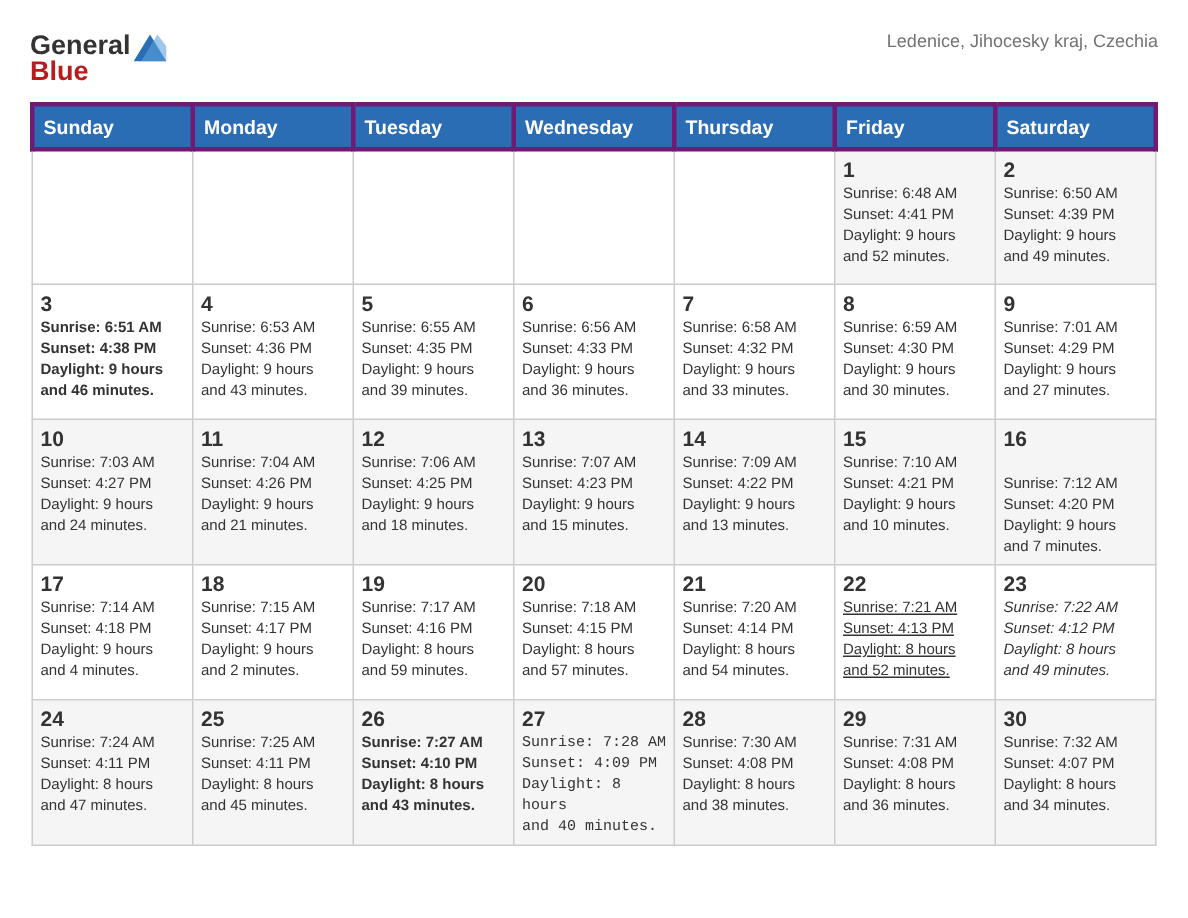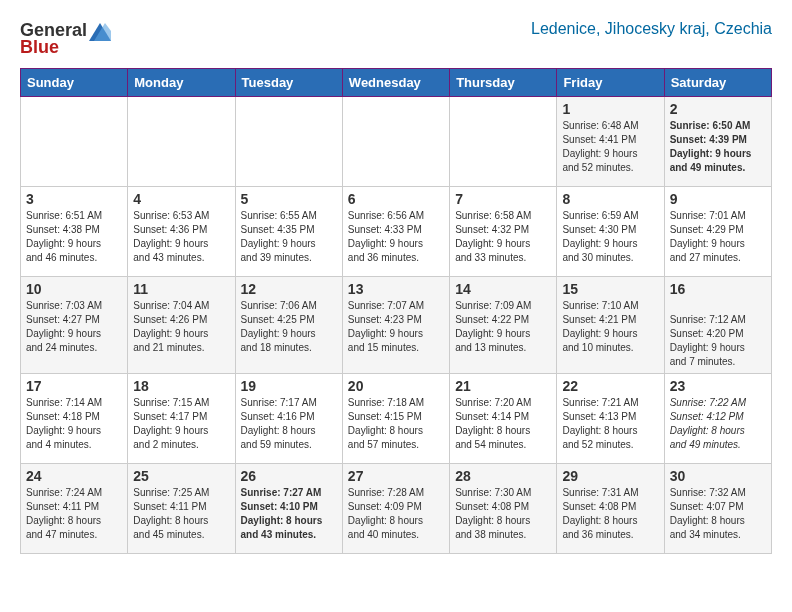--- a/index.html
+++ b/index.html
@@ -27,36 +27,36 @@
     }
     .title-section {
       text-align: right;
     }
     .calendar-title {
       font-size: 36px;
       font-weight: bold;
       color: #333;
     }
     .calendar-subtitle {
-      font-size: 16px;
-      color: #0369a1;
+      font-size: 12px;
+      color: #737373;
     }
     table {
       width: 100%;
       border-collapse: collapse;
       table-layout: fixed;
     }
     thead tr th {
       background-color: #2a6db5;
       color: #fff;
       text-align: left;
       padding: 6px 6px;
       font-size: 13px;
       font-weight: bold;
-      border: 1px solid #701a75;
+      border: 3px solid #701a75;
     }
     tbody tr td {
       vertical-align: top;
       border: 1px solid #ccc;
       padding: 4px 5px;
       font-size: 10.5px;
       color: #333;
       min-height: 80px;
       height: 90px;
     }
@@ -122,30 +122,30 @@
         <td class="empty-cell"></td>
         <td>
           <span class="day-number">1</span>
           <div class="day-info" style="white-space: pre-line;">Sunrise: 6:48 AM
 Sunset: 4:41 PM
 Daylight: 9 hours
 and 52 minutes.</div>
         </td>
         <td>
           <span class="day-number">2</span>
-          <div class="day-info" style="white-space: pre-line; font-weight: bold;">Sunrise: 6:50 AM
+          <div class="day-info" style="white-space: pre-line;">Sunrise: 6:50 AM
 Sunset: 4:39 PM
 Daylight: 9 hours
 and 49 minutes.</div>
         </td>
       </tr>
       <tr>
         <td>
           <span class="day-number">3</span>
-          <div class="day-info" style="white-space: pre-line;">Sunrise: 6:51 AM
+          <div class="day-info" style="white-space: pre-line; font-weight: bold;">Sunrise: 6:51 AM
 Sunset: 4:38 PM
 Daylight: 9 hours
 and 46 minutes.</div>
         </td>
         <td>
           <span class="day-number">4</span>
           <div class="day-info" style="white-space: pre-line;">Sunrise: 6:53 AM
 Sunset: 4:36 PM
 Daylight: 9 hours
 and 43 minutes.</div>
@@ -268,21 +268,21 @@
         </td>
         <td>
           <span class="day-number">21</span>
           <div class="day-info" style="white-space: pre-line;">Sunrise: 7:20 AM
 Sunset: 4:14 PM
 Daylight: 8 hours
 and 54 minutes.</div>
         </td>
         <td>
           <span class="day-number">22</span>
-          <div class="day-info" style="white-space: pre-line;">Sunrise: 7:21 AM
+          <div class="day-info" style="white-space: pre-line; text-decoration: underline;">Sunrise: 7:21 AM
 Sunset: 4:13 PM
 Daylight: 8 hours
 and 52 minutes.</div>
         </td>
         <td>
           <span class="day-number">23</span>
           <div class="day-info" style="white-space: pre-line; font-style: italic;">Sunrise: 7:22 AM
 Sunset: 4:12 PM
 Daylight: 8 hours
 and 49 minutes.</div>
@@ -305,21 +305,21 @@
         </td>
         <td>
           <span class="day-number">26</span>
           <div class="day-info" style="white-space: pre-line; font-weight: bold;">Sunrise: 7:27 AM
 Sunset: 4:10 PM
 Daylight: 8 hours
 and 43 minutes.</div>
         </td>
         <td>
           <span class="day-number">27</span>
-          <div class="day-info" style="white-space: pre-line;">Sunrise: 7:28 AM
+          <div class="day-info" style="white-space: pre-line; font-family: Liberation Mono, monospace;">Sunrise: 7:28 AM
 Sunset: 4:09 PM
 Daylight: 8 hours
 and 40 minutes.</div>
         </td>
         <td>
           <span class="day-number">28</span>
           <div class="day-info" style="white-space: pre-line;">Sunrise: 7:30 AM
 Sunset: 4:08 PM
 Daylight: 8 hours
 and 38 minutes.</div>

